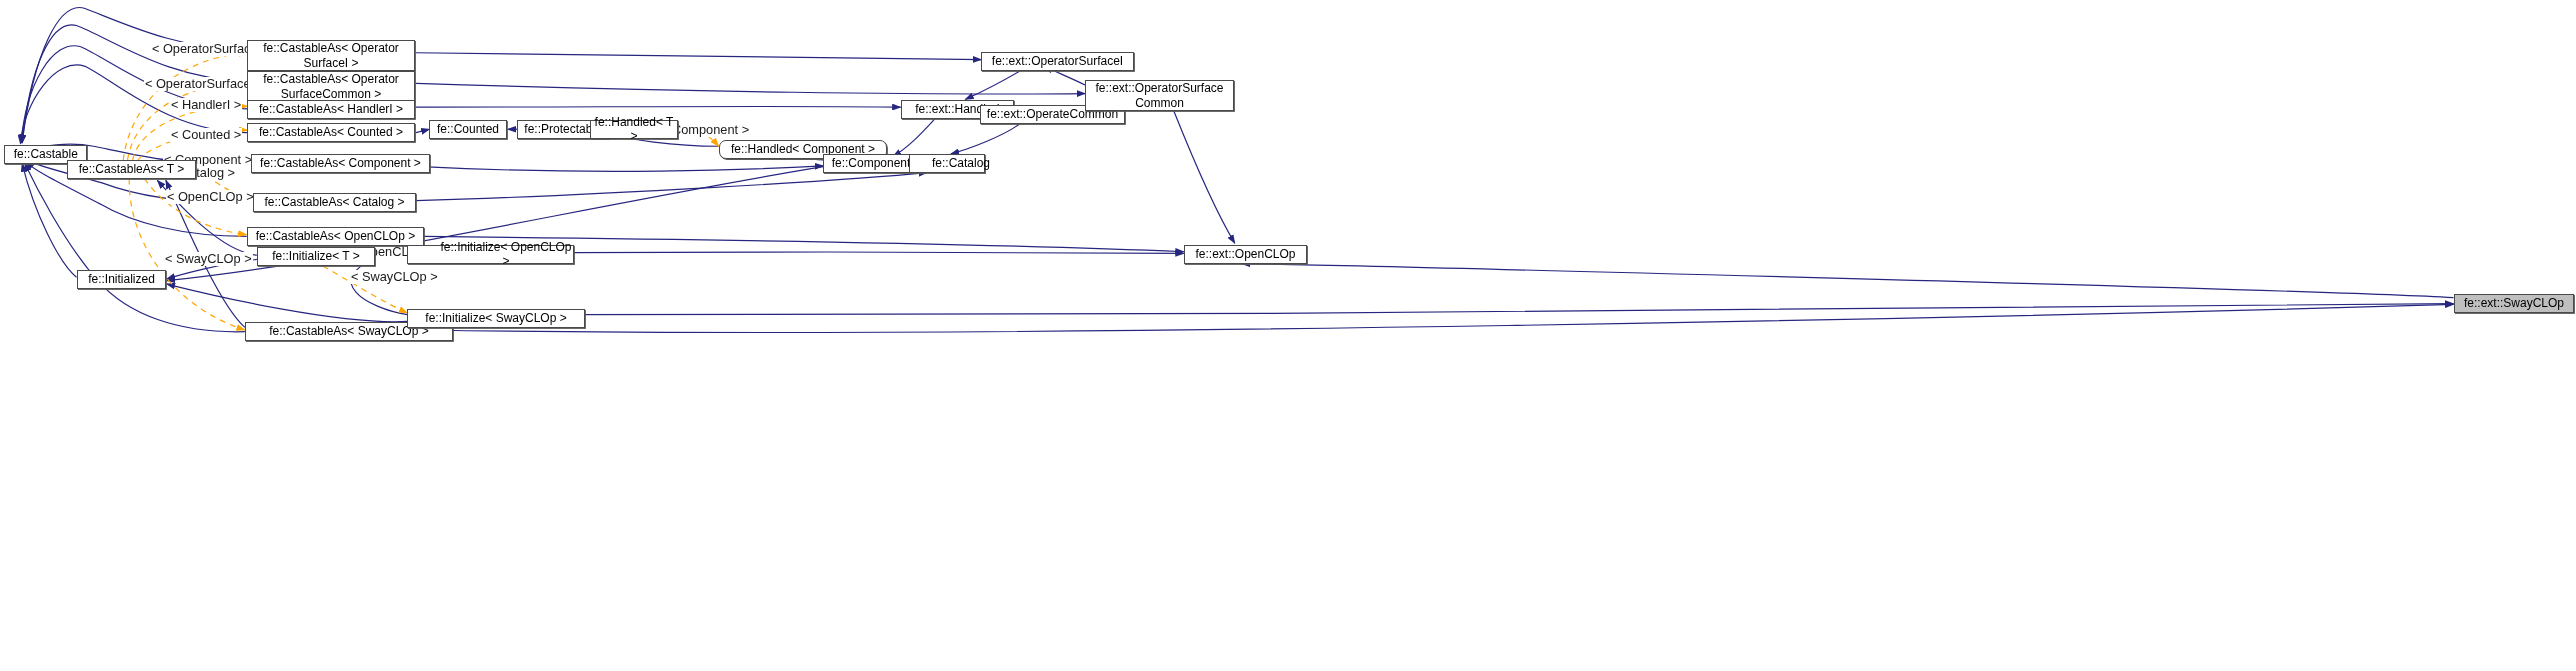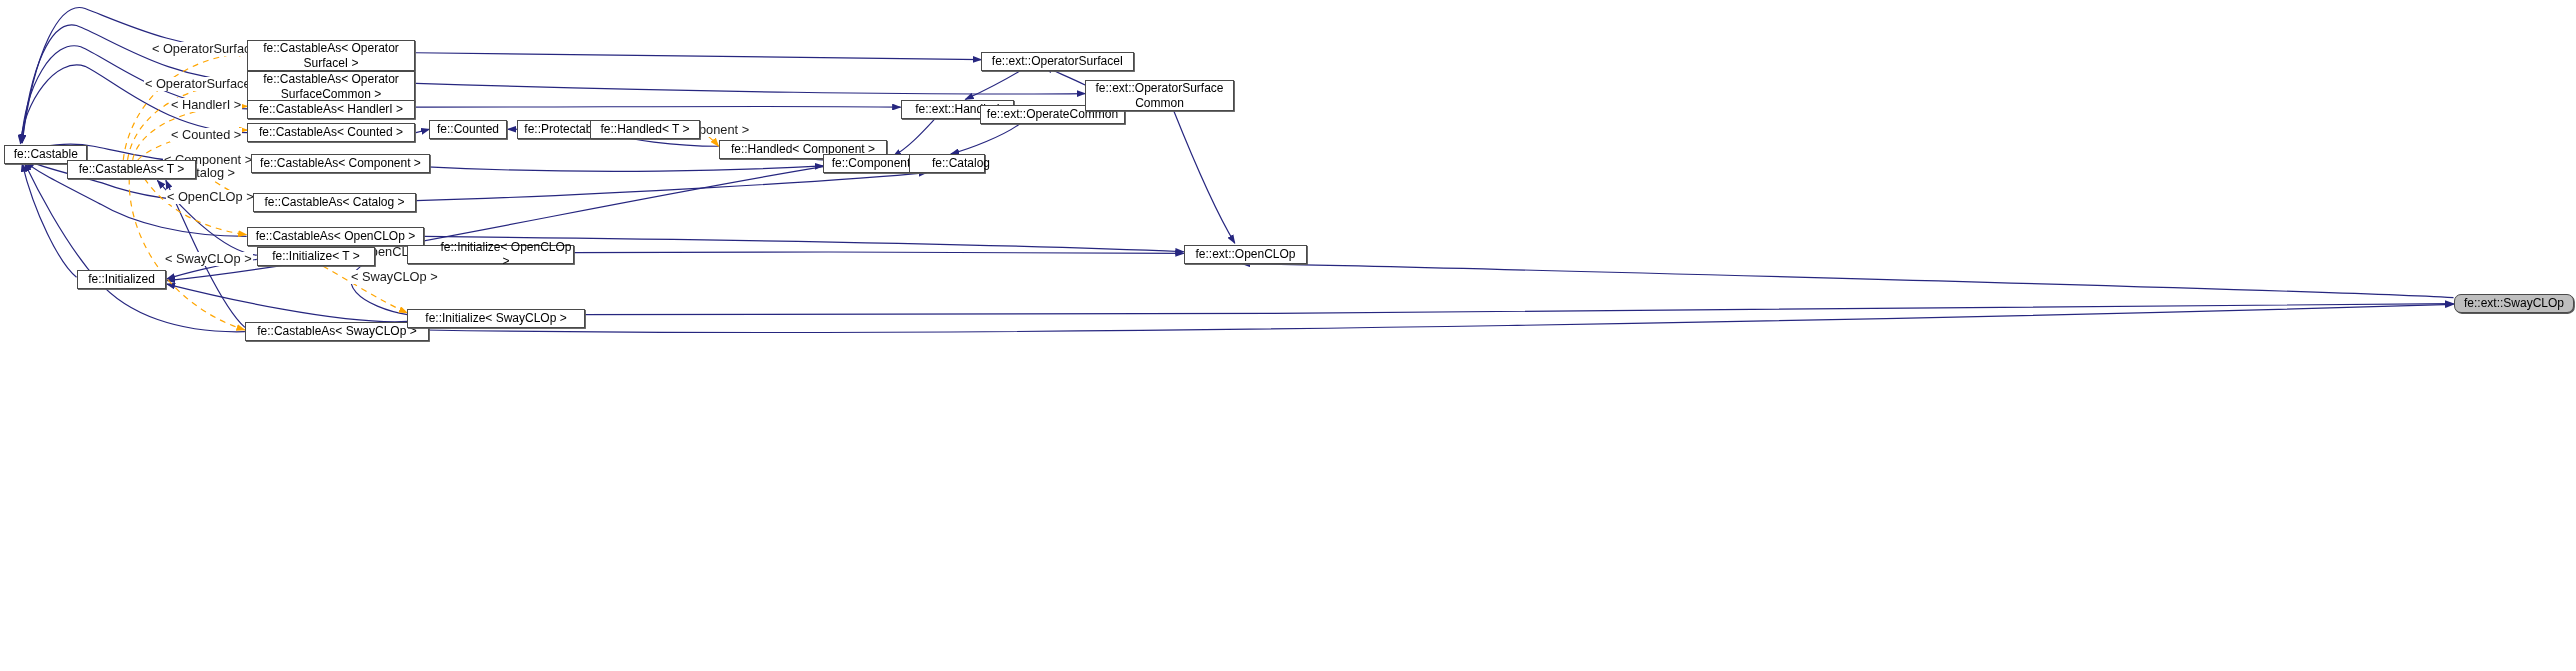--- a/index.html
+++ b/index.html
@@ -33,21 +33,20 @@
     text-align: center;
     display: flex;
     align-items: center;
     justify-content: center;
     white-space: pre-line;
     z-index: 5;
     box-shadow: 0.9px 0.9px 0 0 #5a5a5a;
   }
   .node.highlight {
     background: #bfbfbf;
-    border-radius: 7px;
   }
   .edge-label {
     position: absolute;
     font-size: 12.8px;
     line-height: 13.6px;
     color: #1a1a1a;
     background: #ffffff;
     white-space: nowrap;
     z-index: 4;
     padding: 0 0.9px;
@@ -128,28 +127,28 @@
       <div class="node" style="left: 77px; top: 270px; width: 89px; height: 18.7px;">fe::Initialized</div>
       <div class="node" style="left: 247px; top: 40px; width: 168px; height: 31px;">fe::CastableAs&lt; Operator
 SurfaceI &gt;</div>
       <div class="node" style="left: 247px; top: 71px; width: 168px; height: 31px;">fe::CastableAs&lt; Operator
 SurfaceCommon &gt;</div>
       <div class="node" style="left: 247px; top: 100px; width: 168px; height: 18.7px;">fe::CastableAs&lt; HandlerI &gt;</div>
       <div class="node" style="left: 247px; top: 123px; width: 168px; height: 18.7px;">fe::CastableAs&lt; Counted &gt;</div>
       <div class="node" style="left: 243px; top: 154px; width: 179px; height: 18.7px; margin-left: 8px;">fe::CastableAs&lt; Component &gt;</div>
       <div class="node" style="left: 253px; top: 193px; width: 163px; height: 18.7px;">fe::CastableAs&lt; Catalog &gt;</div>
       <div class="node" style="left: 247px; top: 227px; width: 177px; height: 18.7px;">fe::CastableAs&lt; OpenCLOp &gt;</div>
-      <div class="node" style="left: 245px; top: 322px; width: 184px; height: 18.7px;">fe::CastableAs&lt; SwayCLOp &gt;</div>
+      <div class="node" style="left: 245px; top: 322px; width: 208px; height: 18.7px;">fe::CastableAs&lt; SwayCLOp &gt;</div>
       <div class="node" style="left: 257px; top: 247px; width: 118px; height: 18.7px;">fe::Initialize&lt; T &gt;</div>
       <div class="node" style="left: 407px; top: 245px; width: 167px; height: 18.7px; padding-left: 31px;">fe::Initialize&lt; OpenCLOp &gt;</div>
       <div class="node" style="left: 407px; top: 309px; width: 178px; height: 18.7px;">fe::Initialize&lt; SwayCLOp &gt;</div>
       <div class="node" style="left: 429px; top: 120px; width: 78px; height: 18.7px;">fe::Counted</div>
       <div class="node" style="left: 517px; top: 120px; width: 92px; height: 18.7px;">fe::Protectable</div>
-      <div class="node" style="left: 590px; top: 120px; width: 110px; height: 18.7px;">fe::Handled&lt; T &gt;</div>
-      <div class="node" style="left: 719px; top: 140px; width: 168px; height: 18.7px;">fe::Handled&lt; Component &gt;</div>
+      <div class="node" style="left: 590px; top: 120px; width: 88px; height: 18.7px;">fe::Handled&lt; T &gt;</div>
+      <div class="node" style="left: 719px; top: 140px; width: 168px; height: 18.7px; border-radius: 7px;">fe::Handled&lt; Component &gt;</div>
       <div class="node" style="left: 823px; top: 154px; width: 96px; height: 18.7px;">fe::Component</div>
       <div class="node" style="left: 909px; top: 154px; width: 76px; height: 18.7px; padding-left: 28px;">fe::Catalog</div>
       <div class="node" style="left: 901px; top: 100px; width: 113px; height: 18.7px;">fe::ext::HandlerI</div>
       <div class="node" style="left: 980px; top: 105px; width: 145px; height: 18.7px;">fe::ext::OperateCommon</div>
       <div class="node" style="left: 981px; top: 52px; width: 153px; height: 18.7px;">fe::ext::OperatorSurfaceI</div>
       <div class="node" style="left: 1085px; top: 80px; width: 149px; height: 31px;">fe::ext::OperatorSurface
 Common</div>
       <div class="node" style="left: 1184px; top: 245px; width: 123px; height: 18.7px;">fe::ext::OpenCLOp</div>
       <div class="node highlight" style="left: 2454px; top: 294px; width: 120px; height: 18.7px;">fe::ext::SwayCLOp</div>
     </div>

